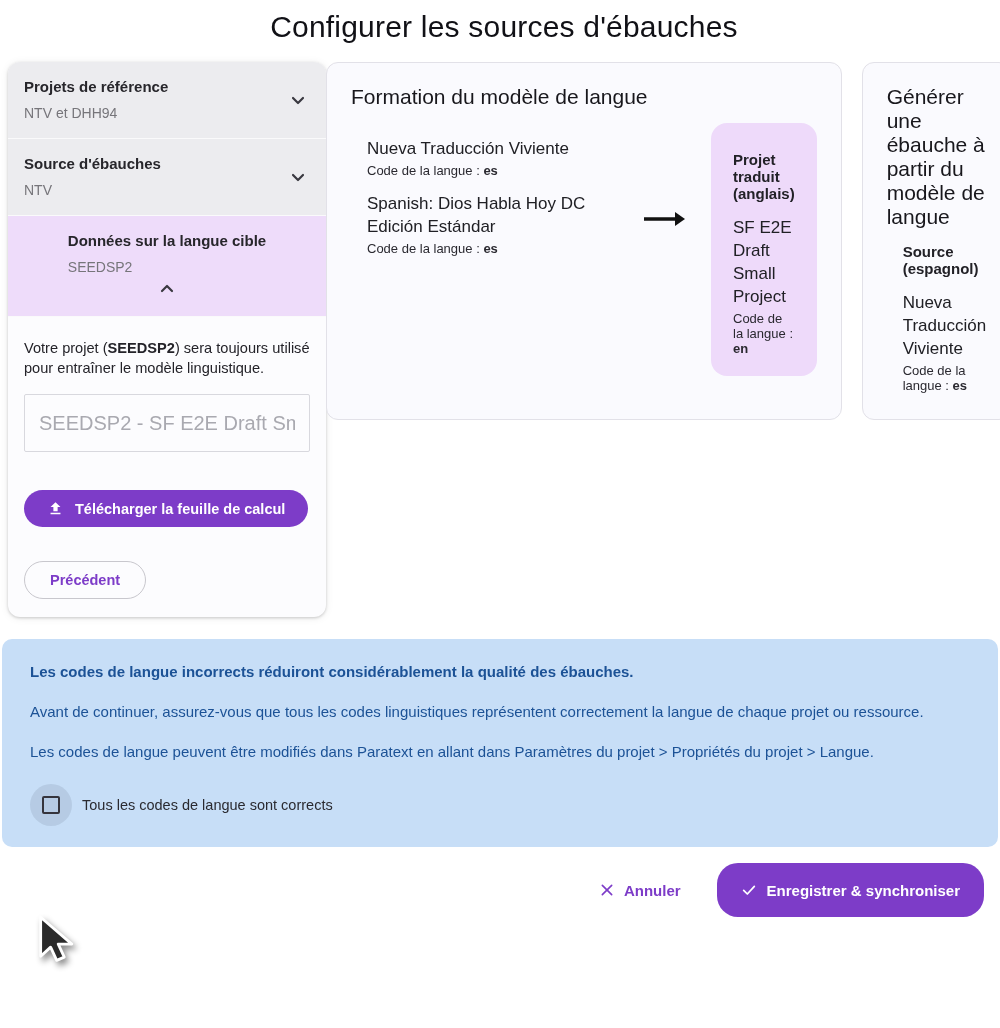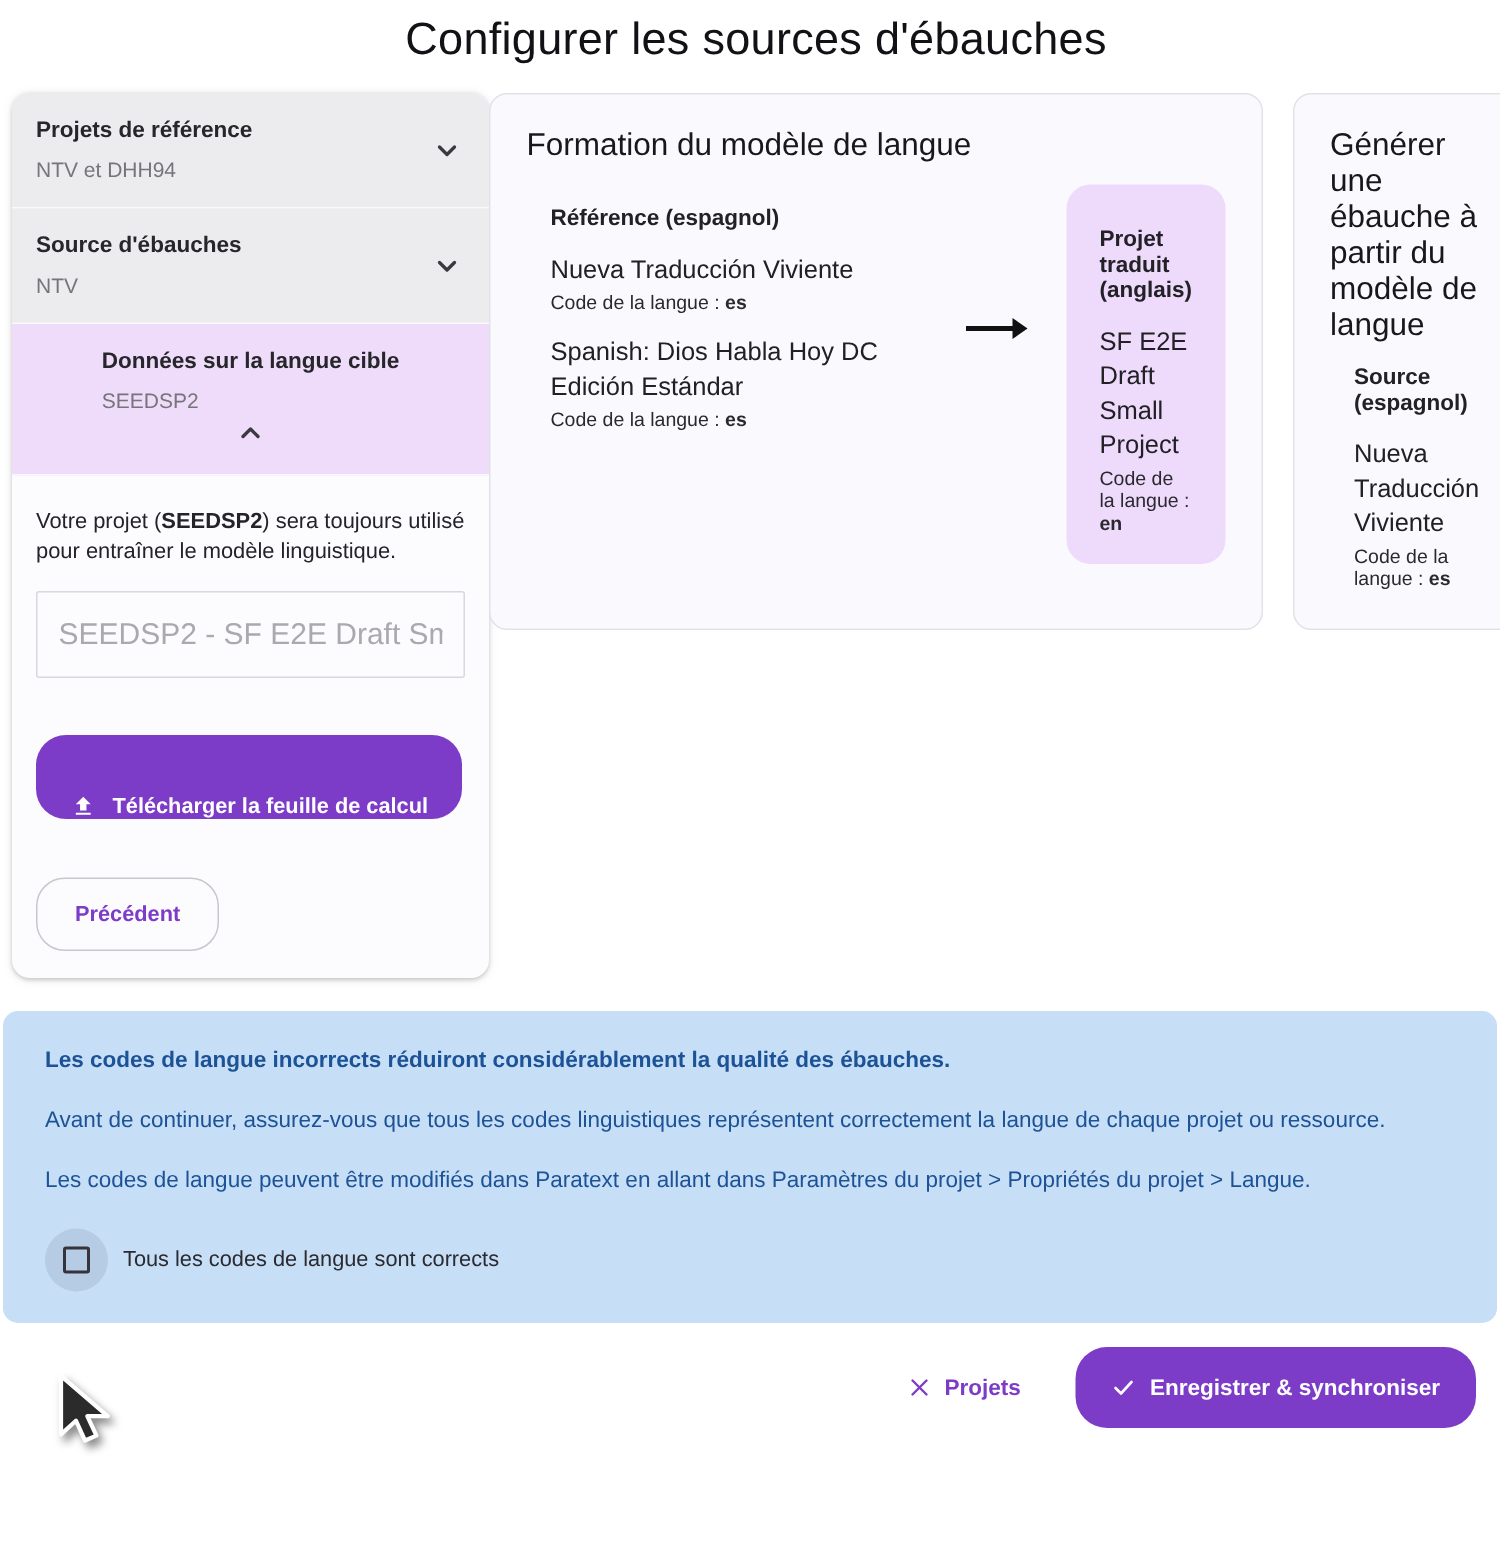--- a/index.html
+++ b/index.html
@@ -35,27 +35,27 @@
   .chevron{flex:none;width:24px;height:24px;color:#3a3940;}
   .sidebar-body{padding:22px 16px 18px;}
   .side-par{font-size:14.6px;line-height:19.5px;color:#242329;margin:0;}
   .project-input{
     display:block;width:100%;height:58px;margin:16px 0 20px;padding:0 14px;
     border:1px solid #d8d8de;border-radius:2px;background:transparent;
     font-family:inherit;font-size:20px;color:#8f8f96;
   }
   .project-input::placeholder{color:#a9a9b0;opacity:1;}
   .upload-btn{
-    margin-top:18px;display:inline-flex;align-items:flex-end;gap:11px;border:none;
-    background:var(--accent);color:#fff;height:56px;padding:0 23px;border-radius:20px;
+    margin-top:18px;display:inline-flex;align-items:center;gap:11px;border:none;
+    background:var(--accent);color:#fff;height:37px;padding:0 23px;border-radius:20px;
     font-family:inherit;font-size:14.5px;font-weight:700;cursor:pointer;
   }
   .upload-btn svg{width:17px;height:17px;}
   .back-btn{
-    display:inline-block;margin-top:34px;height:49px;padding:0 25px;border-radius:19px;
+    display:inline-block;margin-top:34px;height:38px;padding:0 25px;border-radius:19px;
     border:1px solid #c8c7cd;background:#fcfcfe;color:var(--accent);
     font-family:inherit;font-size:14.5px;font-weight:700;cursor:pointer;
   }
 
   
   .main-col{flex:1;display:flex;flex-direction:row;gap:20px;}
   .card{
     border:1px solid #e2e1e8;border-radius:12px;background:#fafafe;
     padding:18px 24px 26px;
   }
@@ -165,21 +165,20 @@
       <button class="back-btn">Précédent</button>
     </div>
   </div>
 
   <div class="main-col">
 
     <div class="card">
       <div class="card-title">Formation du modèle de langue</div>
       <div class="train-body">
         <div class="col-ref">
-          <div class="col-heading">Référence (espagnol)</div>
           <div>
             <div class="proj-name">Nueva Traducción Viviente</div>
             <div class="code-line"><span>Code de la langue :</span> <span class="code-val">es</span></div>
           </div>
           <div>
             <div class="proj-name">Spanish: Dios Habla Hoy DC Edición Estándar</div>
             <div class="code-line"><span>Code de la langue :</span> <span class="code-val">es</span></div>
           </div>
         </div>
         <div class="arrow-wrap">
@@ -219,21 +218,21 @@
     <span class="check-label">Tous les codes de langue sont corrects</span>
   </div>
 </div>
 
 <div class="footer">
   <button class="cancel-btn">
     <svg viewBox="0 0 24 24" fill="none" stroke="currentColor" stroke-width="2.4" stroke-linecap="round">
         <line x1="5" y1="5" x2="19" y2="19"></line>
         <line x1="19" y1="5" x2="5" y2="19"></line>
       </svg>
-    <span>Projets</span>
+    <span>Annuler</span>
   </button>
   <button class="save-btn">
     <svg viewBox="0 0 24 24" fill="none" stroke="#ffffff" stroke-width="2.6" stroke-linecap="round" stroke-linejoin="round">
         <polyline points="4 12.5 9.5 18 20 6.5"></polyline>
       </svg>
     <span>Enregistrer &amp; synchroniser</span>
   </button>
 </div>
 
 <svg class="cursor" viewBox="0 0 24 24">

